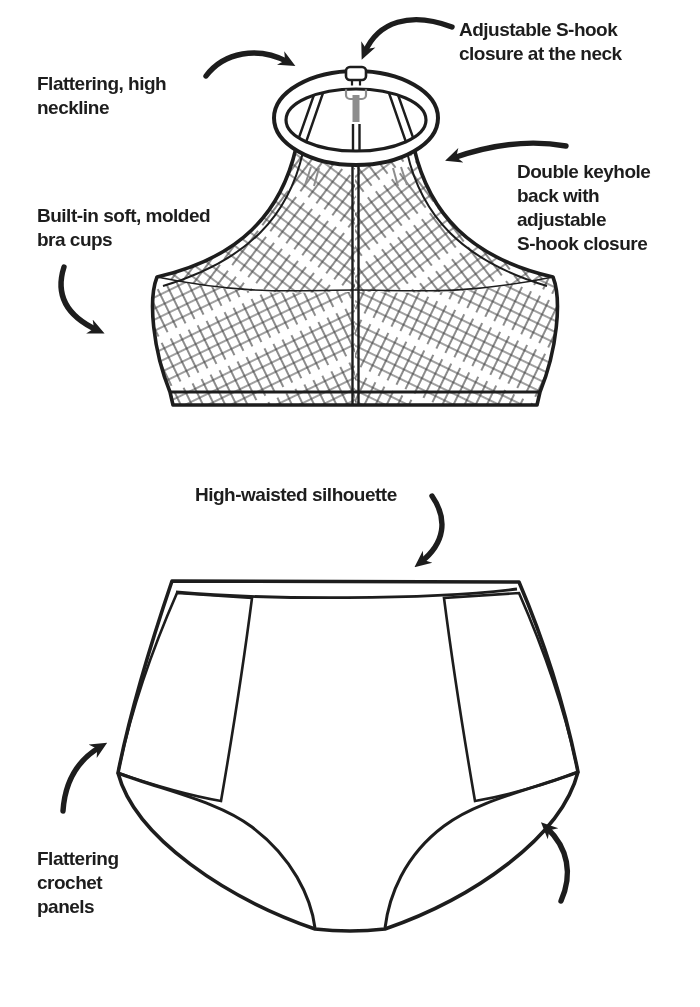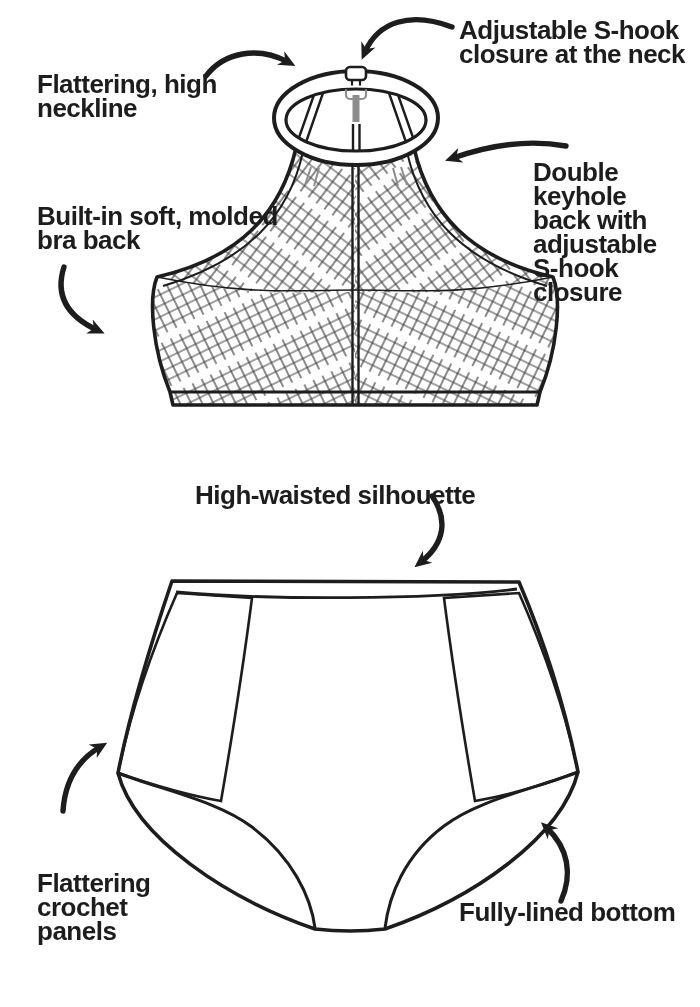--- a/index.html
+++ b/index.html
@@ -14,21 +14,21 @@
     width:700px;height:1007px;
     margin:0 auto;
     background:var(--background);
     overflow:hidden;
     font-family:"Liberation Sans", sans-serif;
   }
   .art{position:absolute;left:0;top:0;}
   .label{
     position:absolute;
     font-weight:700;
-    font-size:26px;
+    font-size:19px;
     line-height:24px;
     letter-spacing:-0.5px;
     color:var(--ink);
     white-space:pre-line;
   }
   
   .ink-stroke{stroke:var(--ink);fill:none;}
   .ink-fill{fill:var(--ink);}
   .white-fill{fill:var(--background);}
   .hatch-bg{fill:var(--background);}
@@ -143,29 +143,28 @@
       <path class="arrow" marker-end="url(#ah)" d="M 561,901 C 573,874 568,848 547,828"></path>
     </g>
   </svg>
 
   <div class="label" style="left:37px;top:72px">Flattering, high
 neckline</div>
 
   <div class="label" style="left:459px;top:18px">Adjustable S-hook
 closure at the neck</div>
 
-  <div class="label" style="left:533px;top:160px">Double keyhole
+  <div class="label" style="left:517px;top:160px">Double keyhole
 back with
 adjustable
 S-hook closure</div>
 
   <div class="label" style="left:37px;top:204px">Built-in soft, molded
-bra back</div>
+bra cups</div>
 
   <div class="label" style="left:195px;top:483px">High-waisted silhouette</div>
 
-  <div class="label" style="left:37px;top:871px">Flattering
+  <div class="label" style="left:37px;top:847px">Flattering
 crochet
 panels</div>
 
-  <div class="label" style="left:459px;top:900px">Fully-lined bottom</div>
 
 </div>
 
 </body></html>

